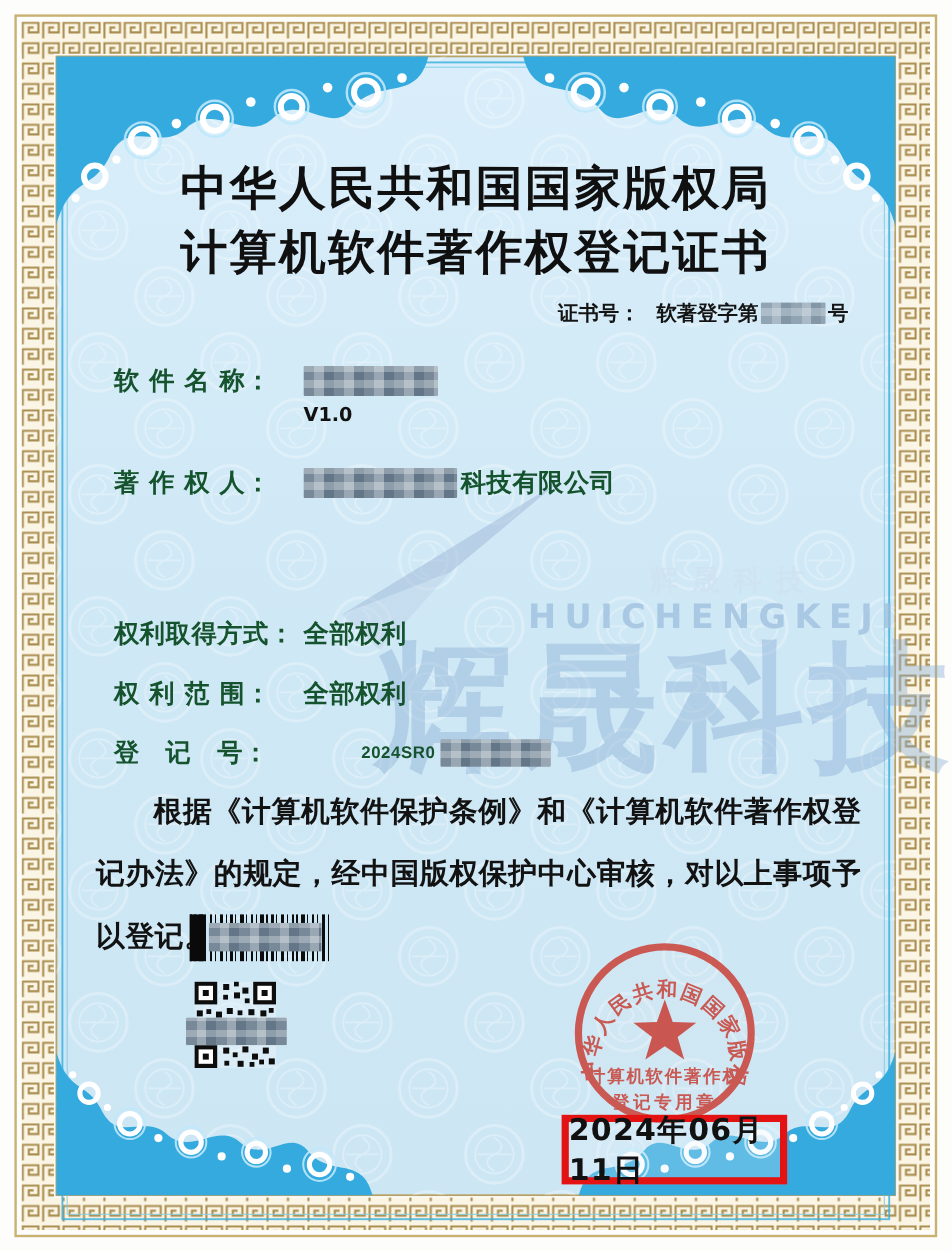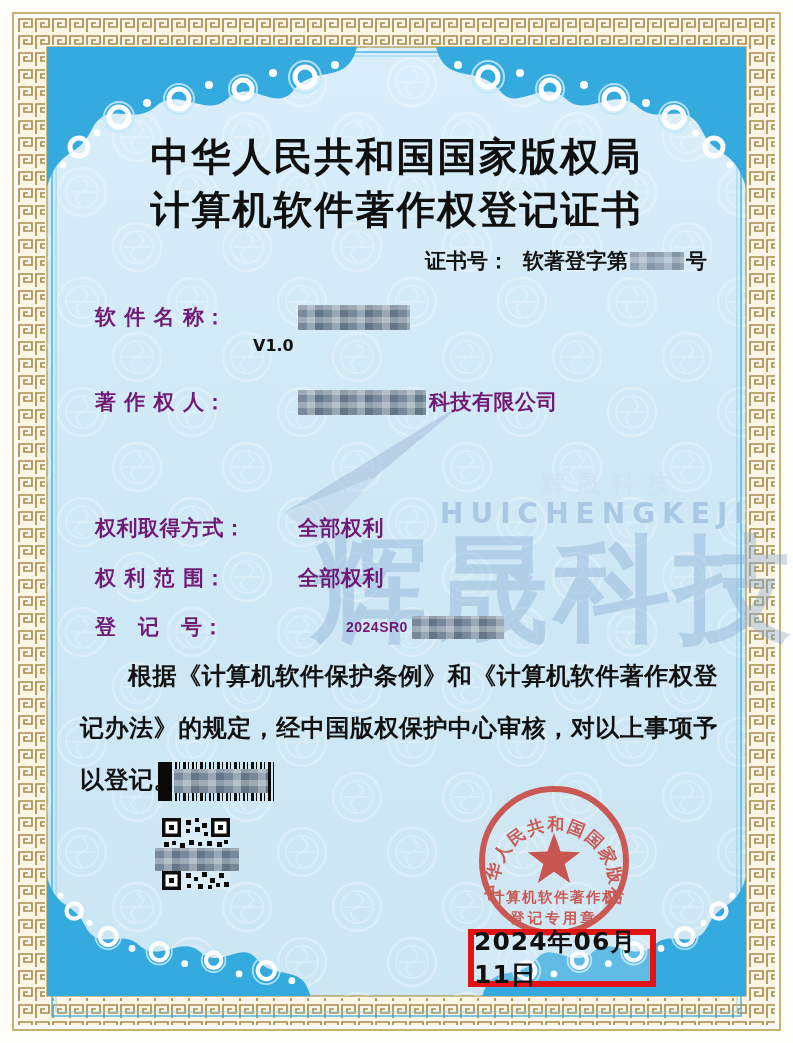--- a/index.html
+++ b/index.html
@@ -26,26 +26,26 @@
     left:541px;top:468px;font-size:24px;font-weight:700;letter-spacing:11px;
     color:#cfe3f2;opacity:.85;white-space:nowrap;
   }
   
   .title{
     left:47px;width:699px;text-align:center;color:#101010;
     font-weight:700;font-size:39px;letter-spacing:2px;white-space:nowrap;
   }
   .certno{
     top:249px;right:86px;height:24px;display:flex;align-items:center;
-    font-size:21px;font-weight:700;color:#141414;white-space:nowrap;
+    font-size:17px;font-weight:700;color:#141414;white-space:nowrap;
   }
   .certno .lbl{margin-right:14px;}
   .field{
     left:95px;display:flex;align-items:center;white-space:nowrap;
-    font-size:21px;font-weight:700;color:#701a75;letter-spacing:.5px;gap:45px;
+    font-size:21px;font-weight:700;color:#14532d;letter-spacing:.5px;
   }
   .field .lbl{width:158px;}
   .field .val{display:flex;align-items:center;}
   .version-line{left:253px;font-size:16px;font-weight:700;color:#121212;}
   .regnum{font-family:Liberation Sans, sans-serif;font-size:14px;margin-left:48px;}
   .statement{
     left:80px;top:650px;width:638px;font-size:24px;font-weight:700;color:#121212;
     line-height:52px;text-align:justify;text-indent:2em;letter-spacing:.5px;
   }
   

